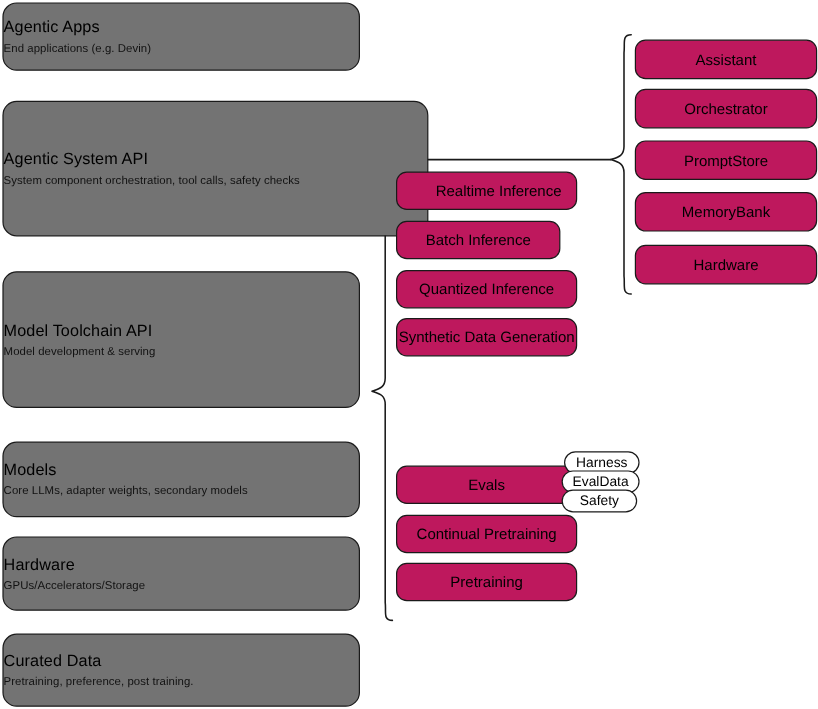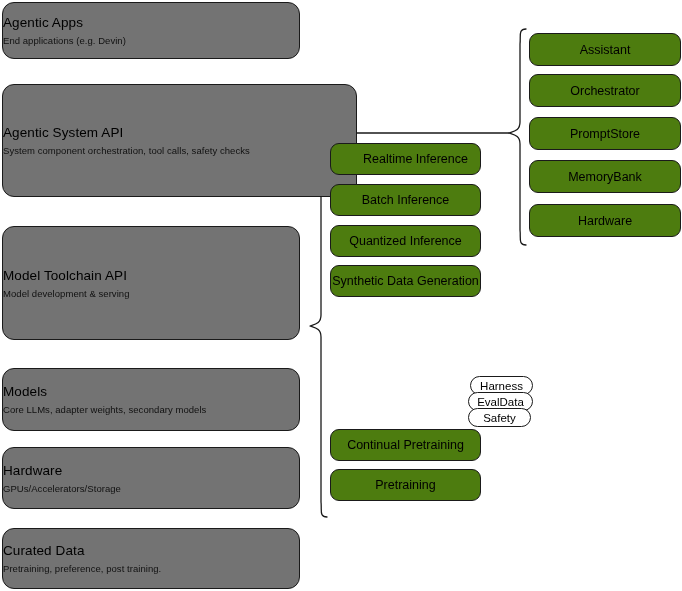--- a/index.html
+++ b/index.html
@@ -38,21 +38,21 @@
     margin-top:3px;
     letter-spacing:0.05px;
   }
 
   
   .chip{
     position:absolute;
     box-sizing:border-box;
     border:1.4px solid #1a1a1a;
     border-radius:9px;
-    background:#4d7c0f;
+    background:#be185d;
     display:flex;
     align-items:center;
     justify-content:center;
     font-size:12.5px;
     color:#000;
     z-index:3;
   }
 
   
   .pill{
@@ -134,28 +134,29 @@
     <div class="sub">GPUs/Accelerators/Storage</div>
   </div>
 
   <div class="node" style="left:2px;top:528px;width:298px;height:61px;">
     <div class="title">Curated Data</div>
     <div class="sub">Pretraining, preference, post training.</div>
   </div>
 
   <div class="chip" style="left:330px;top:143px;width:151px;height:32px;padding-left:20px;">Realtime Inference</div>
 
-  <div class="chip" style="left:330px;top:184px;width:151px;height:32px;">Batch Inference</div>
+  <div class="chip" style="left:330px;top:184px;width:137px;height:32px;">Batch Inference</div>
 
   <div class="chip" style="left:330px;top:225px;width:151px;height:32px;">Quantized Inference</div>
 
   <div class="chip" style="left:330px;top:265px;width:151px;height:32px;">Synthetic Data Generation</div>
 
 
 
+  <div class="chip" style="left:330px;top:388px;width:151px;height:32px;">Evals</div>
 
   <div class="chip" style="left:330px;top:429px;width:151px;height:32px;">Continual Pretraining</div>
 
   <div class="chip" style="left:330px;top:469px;width:151px;height:32px;">Pretraining</div>
 
   <div class="pill" style="left:470px;top:376px;width:63px;height:19px;">Harness</div>
 
   <div class="pill" style="left:468px;top:392px;width:65px;height:19px;">EvalData</div>
 
   <div class="pill" style="left:468px;top:408px;width:63px;height:19px;">Safety</div>

